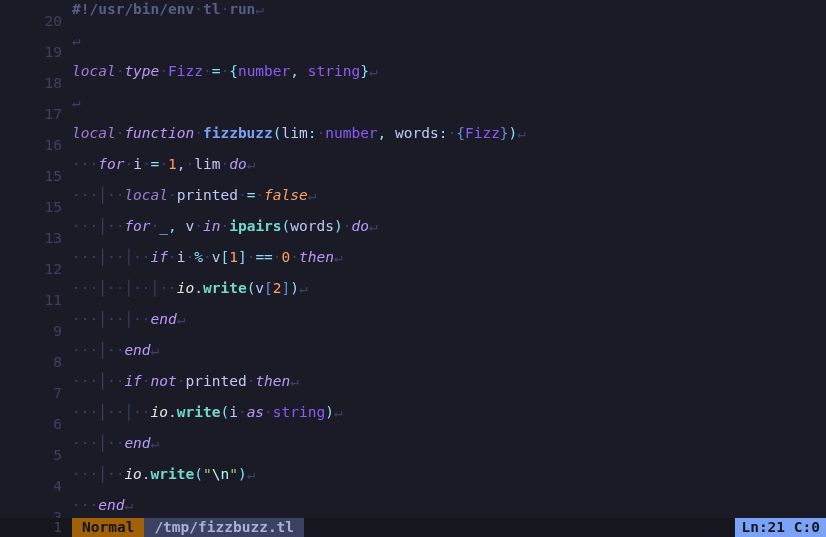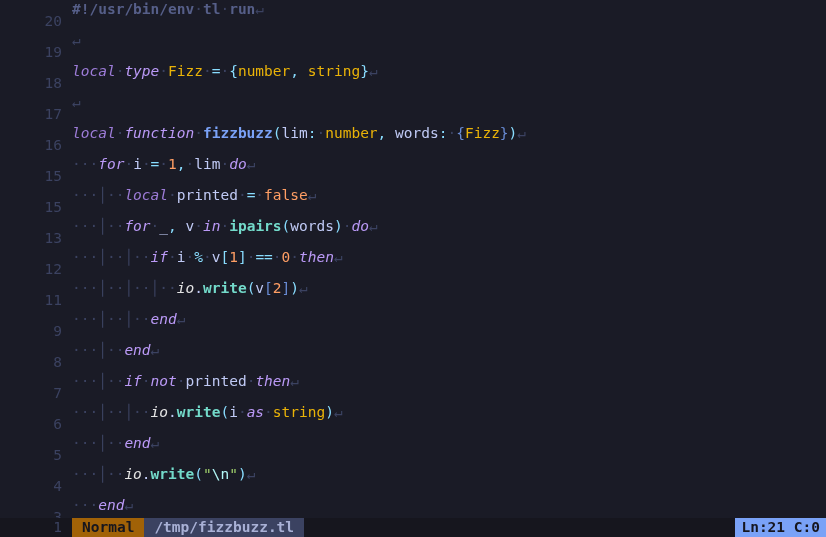--- a/index.html
+++ b/index.html
@@ -41,28 +41,28 @@
   .tilde { color: #3b4261; padding-left: 2px; }
   .cursor-block {
     background: #c0caf5;
     color: #1a1b26;
     display: inline-block;
     width: 9px;
   }
   
   .kw { color: #bb9af7; font-style: italic; }
   .kw2 { color: #9d7cd8; font-style: italic; }
-  .ty { color: #eab308; }
+  .ty { color: #8b5cf6; }
   .fn { color: #7aa2f7; font-weight: bold; }
   .fnname { color: #73daca; font-weight: bold; }
   .id { color: #c0caf5; }
   .num { color: #ff9e64; }
   .strq { color: #9ece6a; }
   .strE { color: #b4f9f8; }
-  .bool { color: #ff9e64; }
+  .bool { color: #ff9e64; font-style: italic; }
   .op { color: #89ddff; }
   .pun { color: #89ddff; }
   .punc { color: #c0caf5; }
   .brace1 { color: #89ddff; }
   .brace2 { color: #698cd6; }
   .ws { color: #3b4261; }
   .eol { color: #3b4261; }
   .shebang { color: #565f89; font-weight: bold; }
   .obj { color: #e5e5e5; font-style: italic; }
 

